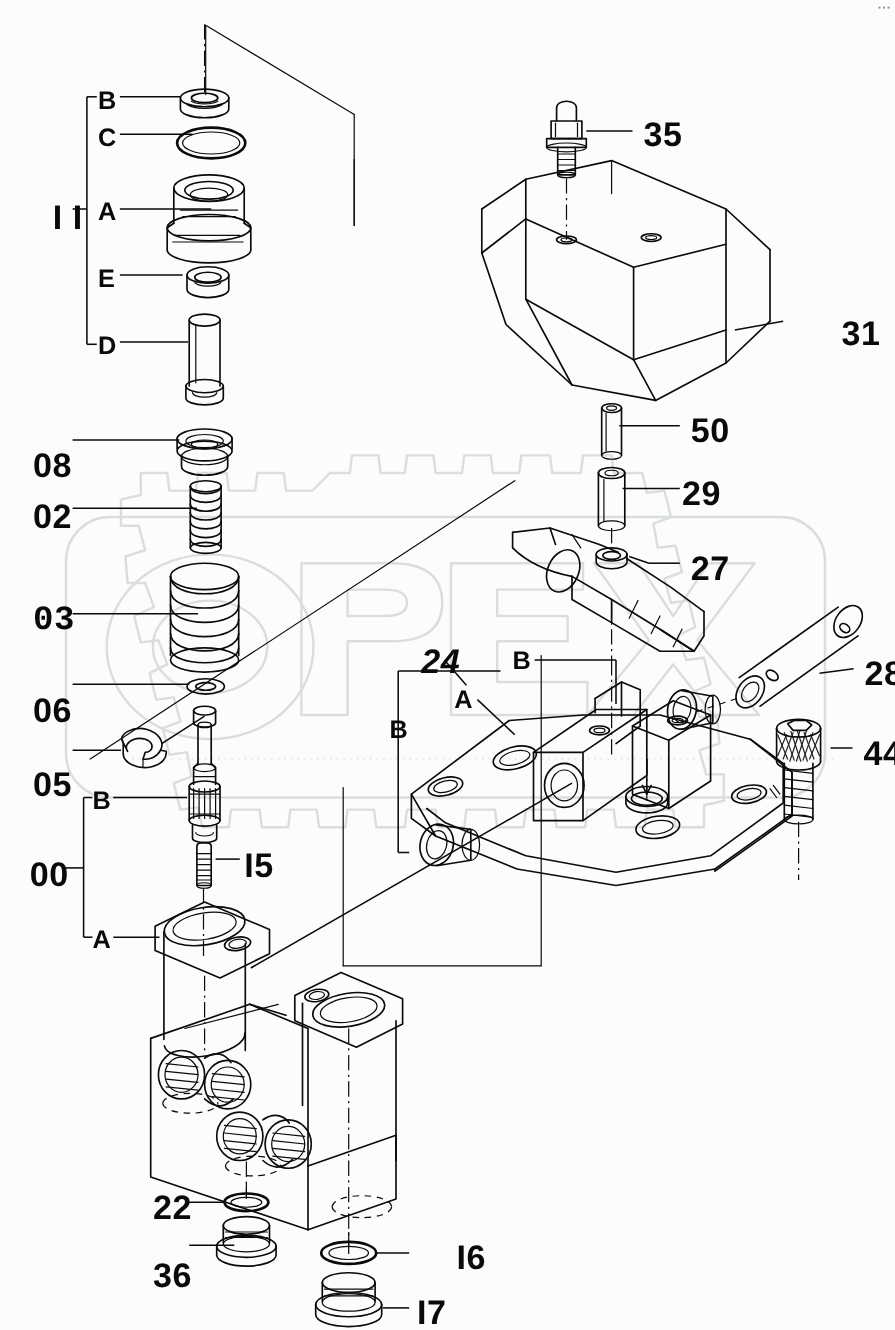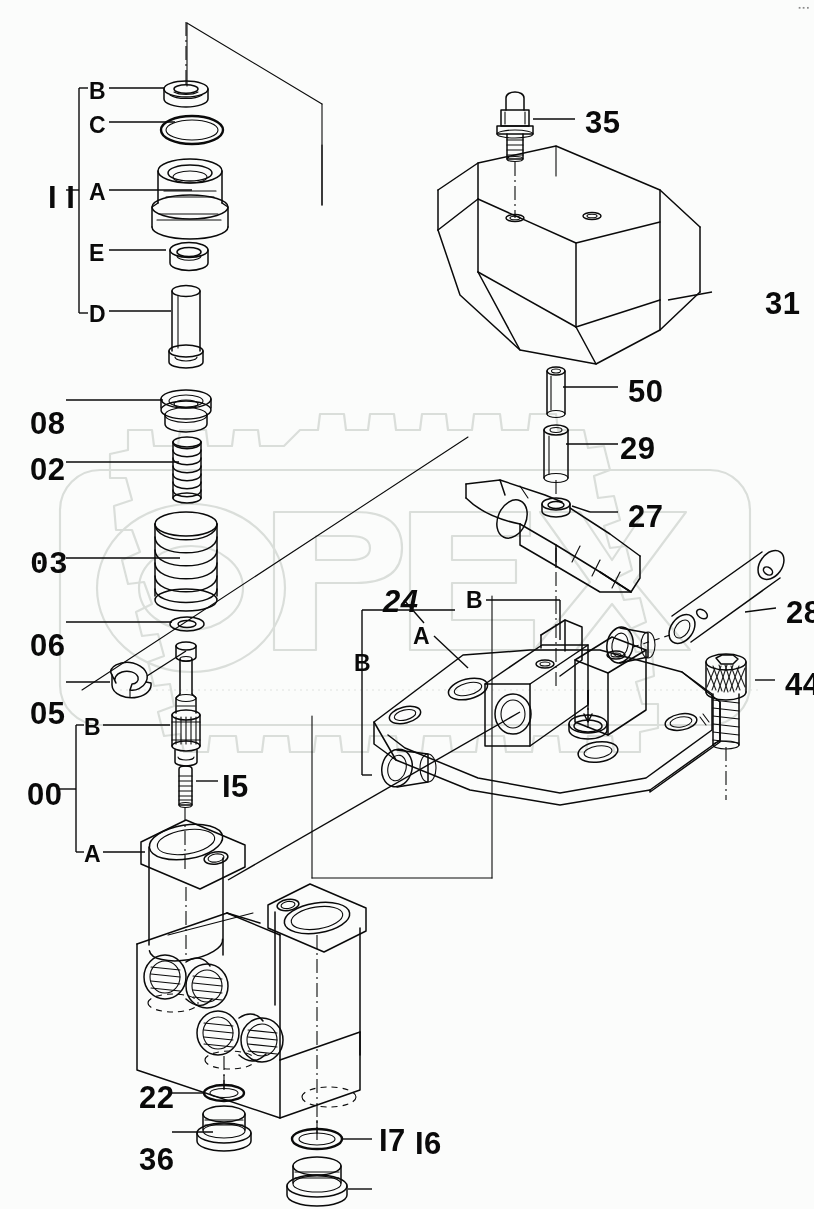--- a/index.html
+++ b/index.html
@@ -616,21 +616,21 @@
   <div class="lbl lbl-num" style="left:30px;top:672px;margin-top:26px;">05</div>
 
   <div class="lbl lbl-ltr" style="left:84px;top:716px;">B</div>
   <div class="lbl lbl-num" style="left:27px;top:779px;">00</div>
   <div class="lbl lbl-ltr" style="left:84px;top:843px;">A</div>
   <div class="lbl lbl-num" style="left:222px;top:771px;">I5</div>
 
   <div class="lbl lbl-num" style="left:139px;top:1082px;">22</div>
   <div class="lbl lbl-num" style="left:139px;top:1121px;margin-top:23px;">36</div>
   <div class="lbl lbl-num" style="left:398px;top:1128px;margin-left:17px;">I6</div>
-  <div class="lbl lbl-num" style="left:379px;top:1125px;">I7</div>
+  <div class="lbl lbl-num" style="left:379px;top:1178px;">I7</div>
 
   <div class="lbl lbl-num" style="left:585px;top:107px;">35</div>
   <div class="lbl lbl-num" style="left:721px;top:288px;margin-left:44px;">31</div>
   <div class="lbl lbl-num" style="left:628px;top:376px;">50</div>
   <div class="lbl lbl-num" style="left:620px;top:433px;">29</div>
   <div class="lbl lbl-num" style="left:628px;top:501px;">27</div>
   <div class="lbl lbl-num" style="left:786px;top:597px;">28</div>
   <div class="lbl lbl-num" style="left:785px;top:669px;">44</div>
 
   <div class="lbl lbl-num" style="left:383px;top:586px;font-style:italic;">24</div>

